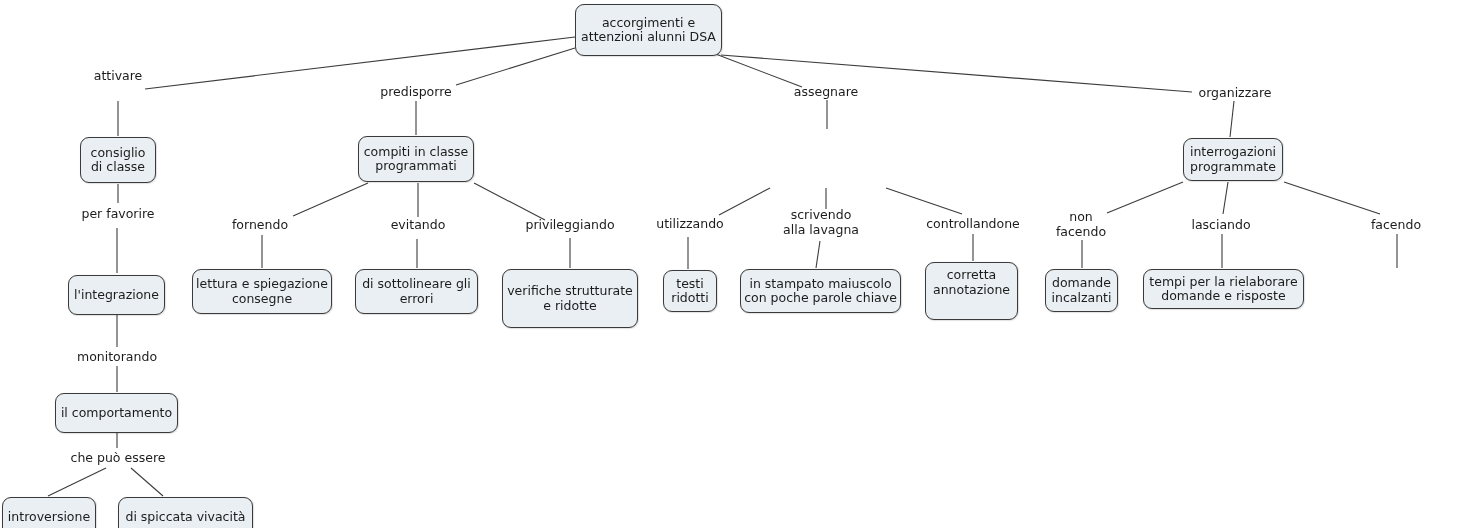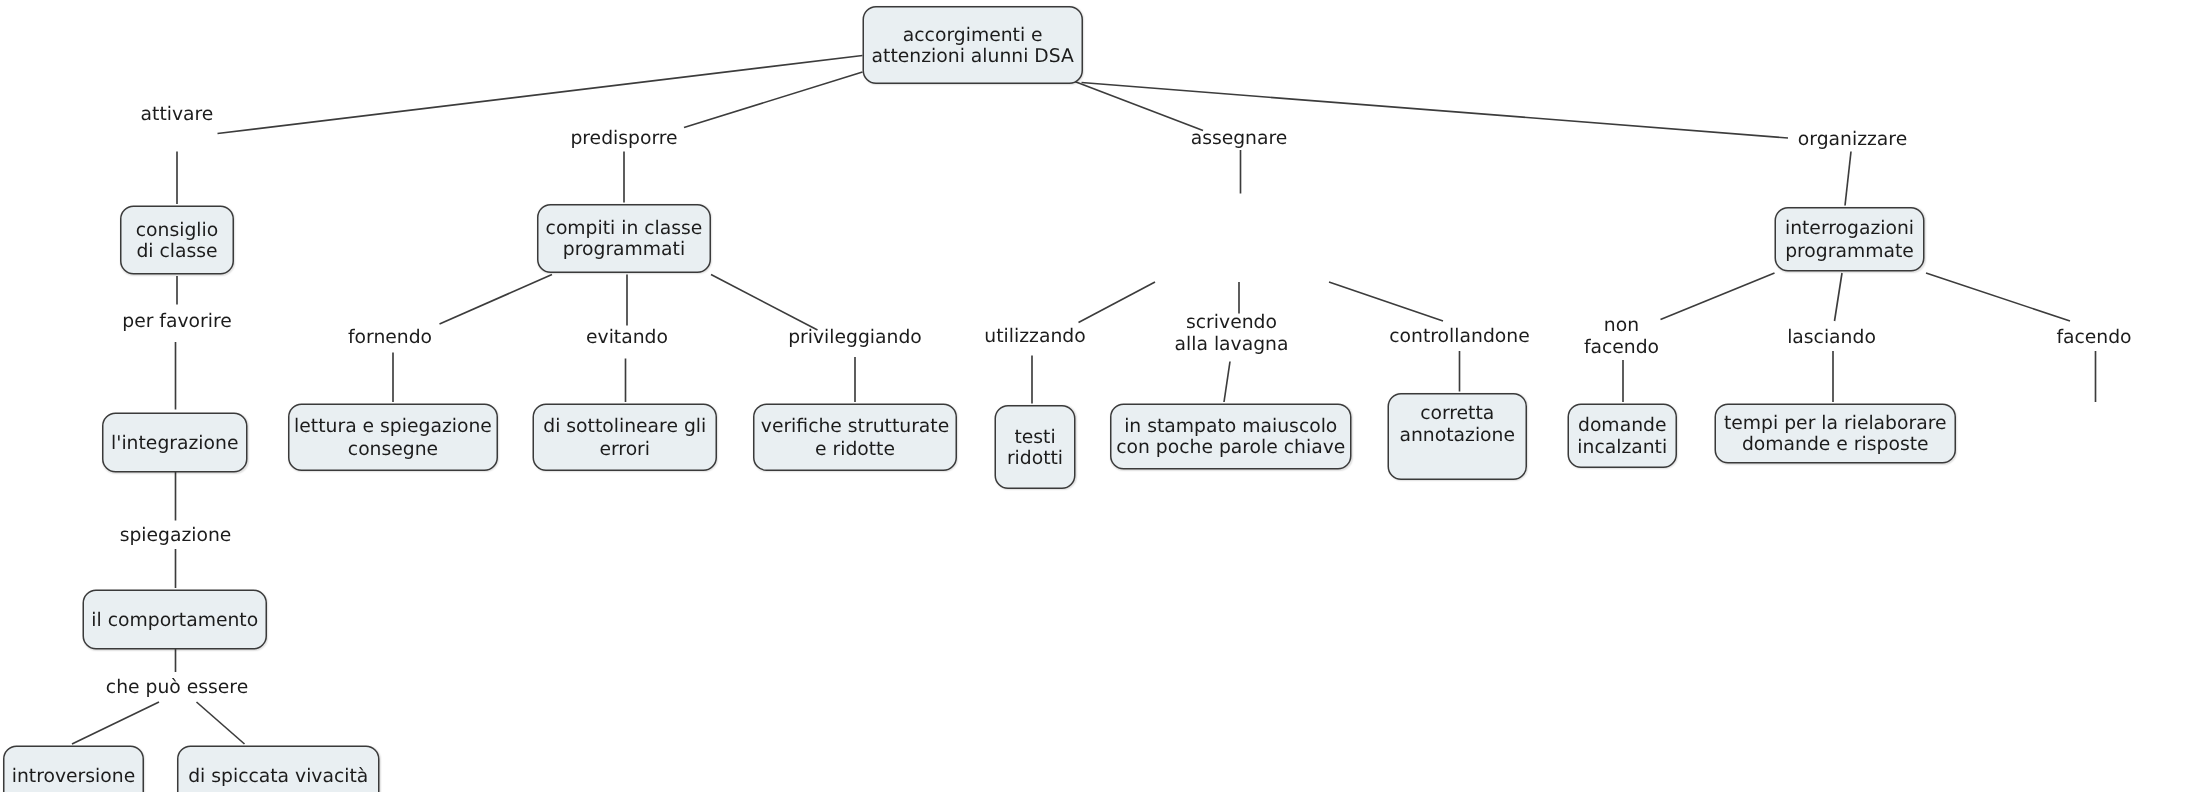--- a/index.html
+++ b/index.html
@@ -90,21 +90,21 @@
   </svg>
 
   <div class="concept" style="left:575px;top:4px;width:147px;height:52px">accorgimenti e
 attenzioni alunni DSA</div>
 
   <div class="link-label" style="left:118px;top:76px">attivare</div>
   <div class="link-label" style="left:416px;top:92px">predisporre</div>
   <div class="link-label" style="left:826px;top:92px">assegnare</div>
   <div class="link-label" style="left:1235px;top:93px">organizzare</div>
   <div class="link-label" style="left:118px;top:214px">per favorire</div>
-  <div class="link-label" style="left:117px;top:357px">spiegazione</div>
+  <div class="link-label" style="left:117px;top:357px">monitorando</div>
   <div class="link-label" style="left:118px;top:458px">che può essere</div>
   <div class="link-label" style="left:260px;top:225px">fornendo</div>
   <div class="link-label" style="left:418px;top:225px">evitando</div>
   <div class="link-label" style="left:570px;top:225px">privileggiando</div>
   <div class="link-label" style="left:690px;top:224px">utilizzando</div>
   <div class="link-label" style="left:821px;top:222px">scrivendo
 alla lavagna</div>
   <div class="link-label" style="left:973px;top:224px">controllandone</div>
   <div class="link-label" style="left:1081px;top:224px">non
 facendo</div>
@@ -117,24 +117,24 @@
   <div class="concept" style="left:55px;top:393px;width:123px;height:31px">il comportamento</div>
   <div class="concept" style="left:2px;top:497px;width:94px;height:29px">introversione</div>
   <div class="concept" style="left:358px;top:136px;width:116px;height:46px">compiti in classe
 programmati</div>
 
   <div class="concept" style="left:118px;top:497px;width:135px;height:29px">di spiccata vivacità</div>
   <div class="concept" style="left:192px;top:269px;width:140px;height:45px">lettura e spiegazione
 consegne</div>
   <div class="concept" style="left:355px;top:269px;width:123px;height:45px">di sottolineare gli
 errori</div>
-  <div class="concept" style="left:502px;top:269px;width:136px;height:45px">verifiche strutturate
+  <div class="concept" style="left:502px;top:269px;width:136px;height:59px">verifiche strutturate
 e ridotte</div>
 
-  <div class="concept" style="left:663px;top:270px;width:54px;height:56px">testi
+  <div class="concept" style="left:663px;top:270px;width:54px;height:42px">testi
 ridotti</div>
   <div class="concept" style="left:740px;top:269px;width:161px;height:44px">in stampato maiuscolo
 con poche parole chiave</div>
   <div class="concept text-top" style="left:925px;top:262px;width:93px;height:58px">corretta
 annotazione</div>
 
   <div class="concept" style="left:1183px;top:138px;width:100px;height:43px">interrogazioni
 programmate</div>
   <div class="concept" style="left:1045px;top:269px;width:73px;height:43px">domande
 incalzanti</div>

